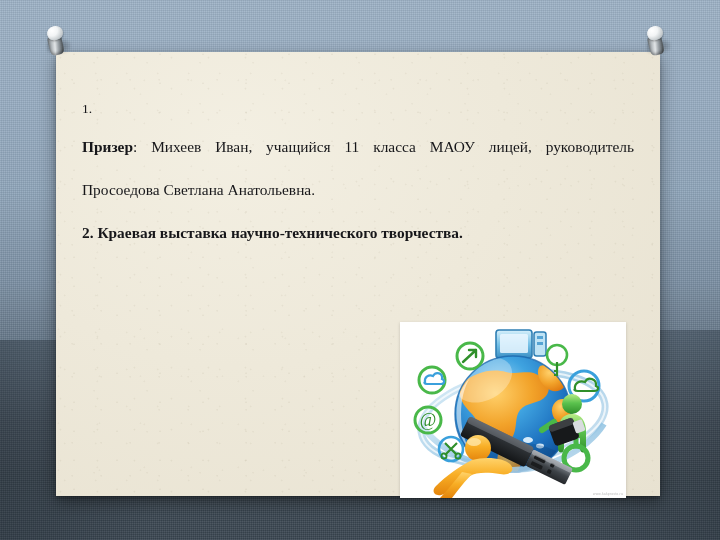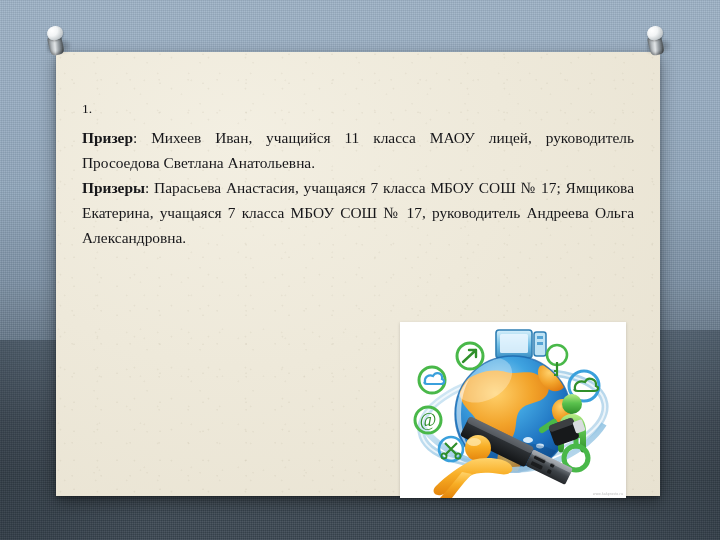--- a/index.html
+++ b/index.html
@@ -135,21 +135,21 @@
   #content {
     position: absolute;
     left: 26px;
     top: 40px;
     width: 552px;
   }
   .para {
     color: #17171a;
     font-family: "Liberation Serif", serif;
     font-size: 15.4px;
-    line-height: 25px;
+    line-height: 43px;
     text-align: justify;
     text-justify: inter-word;
     margin: 0;
   }
   .para.last-line-left {
     text-align: left;
   }
   .b { font-weight: bold; }
 
   #heading-row {
@@ -212,22 +212,22 @@
     <div id="paper-grain"></div>
 
     <div id="content">
 
       <div id="heading-row">
         <span id="heading-marker">1.</span>
       </div>
 
       <p class="para"><span class="b">Призер</span><span>: Михеев Иван, учащийся 11 класса МАОУ лицей, руководитель  Просоедова Светлана Анатольевна.</span></p>
 
-
-      <p class="para"><span class="b">Призеры</span><span>: Парасьева Анастасия, учащаяся 7 класса МБОУ СОШ № 17; Ямщикова Екатерина, учащаяся 7 класса МБОУ СОШ № 17, руководитель Андреева Ольга Александровна.</span></p>
+      <p class="para last-line-left"><span class="b">2. Краевая выставка научно-технического творчества.</span><span></span></p>
+
 
     </div>
 
     <div id="picture-frame">
       <svg id="picture-canvas" viewBox="0 0 226 176">
         <defs>
           <radialGradient id="gOcean" cx="38%" cy="28%" r="78%">
             <stop offset="0%" stop-color="#9fd8f5"></stop>
             <stop offset="35%" stop-color="#3fa3e0"></stop>
             <stop offset="75%" stop-color="#1c6fbe"></stop>

